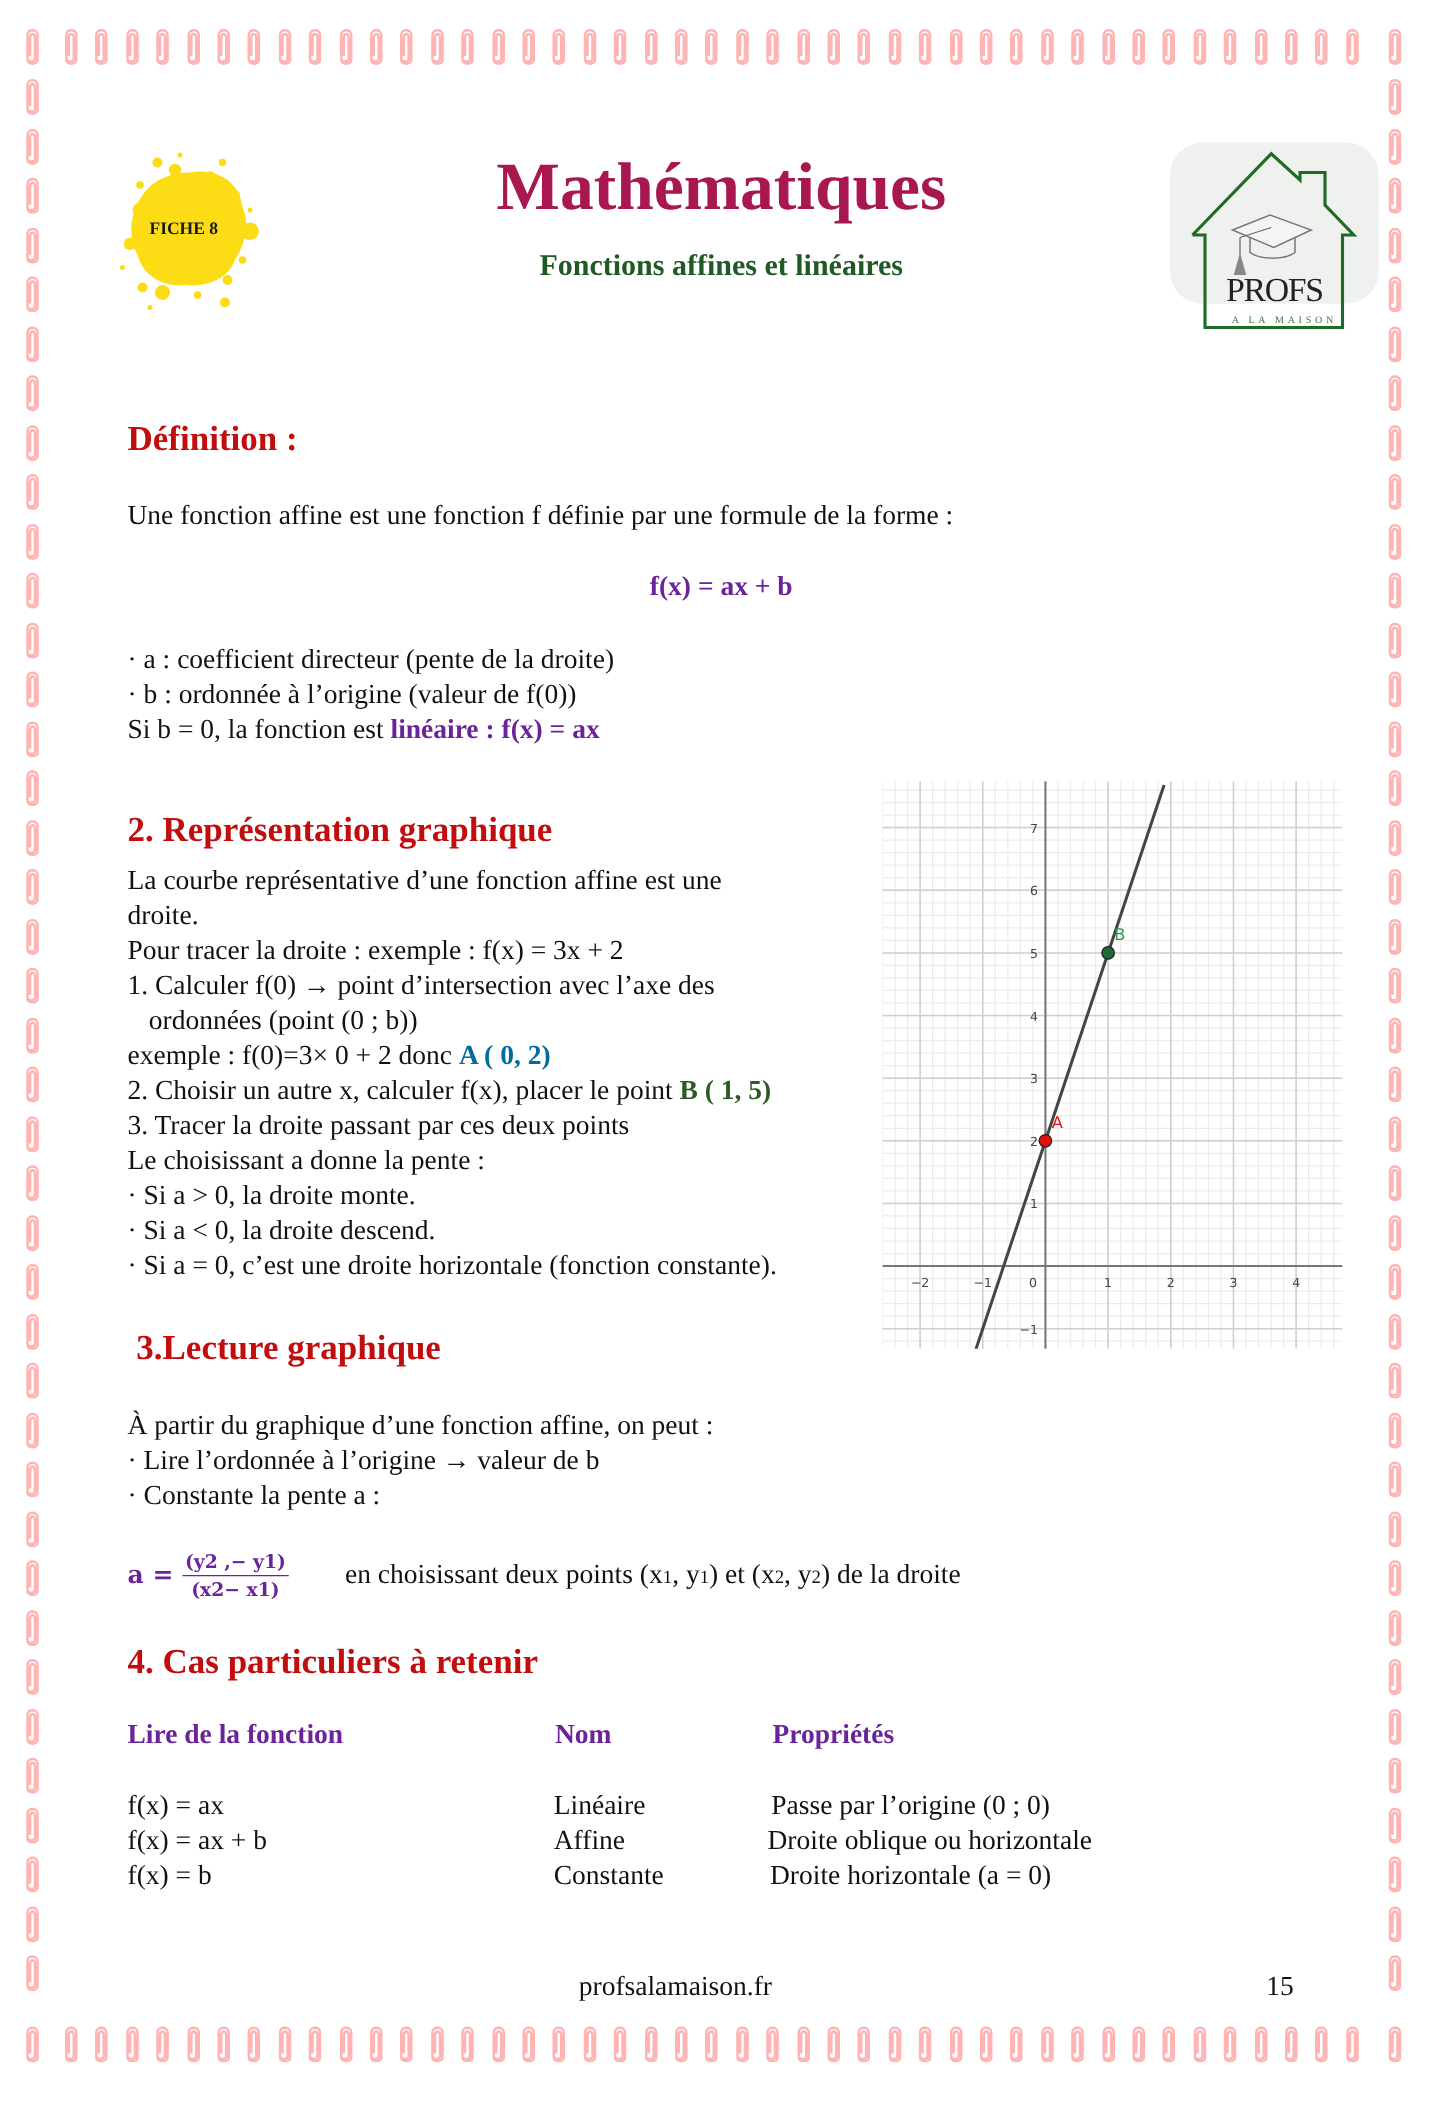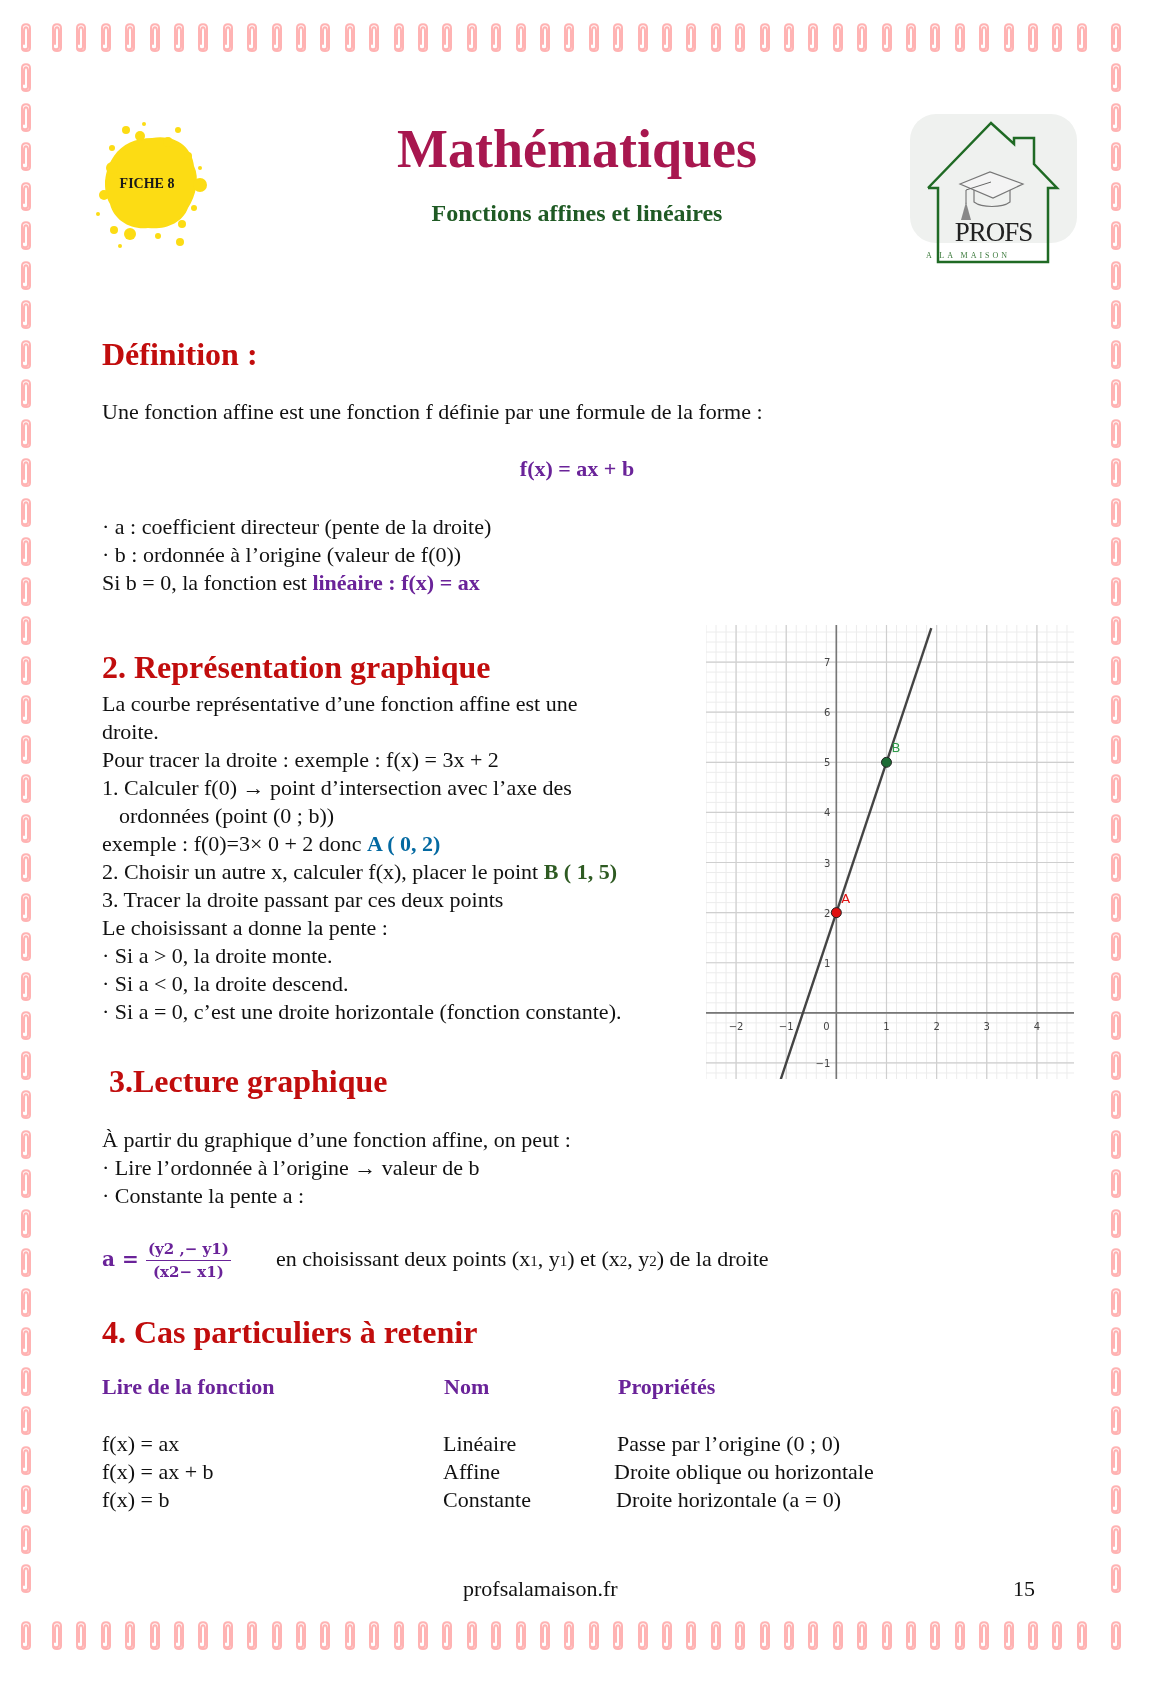--- a/index.html
+++ b/index.html
@@ -10,25 +10,25 @@
   .clip { position: absolute; width: 12px; height: 30px; }
 
   .abs { position: absolute; white-space: nowrap; }
 
   .fiche-badge { position: absolute; left: 82px; top: 118px; width: 140px; height: 132px; }
   .fiche-label { position: absolute; left: 0; top: 0; width: 100%; height: 100%; display: flex; align-items: center; justify-content: center; font-weight: bold; font-size: 14px; color: #1a1a1a; padding-right: 10px; }
 
   .main-title { left: 0; width: 1154px; top: 118px; text-align: center; font-size: 54px; font-weight: bold; color: #a8174f; padding-left: 0; }
   .subtitle { left: 0; width: 1154px; top: 200px; text-align: center; font-size: 24px; font-weight: bold; color: #1f5a24; }
 
-  .logo { position: absolute; left: 910px; top: 114px; width: 167px; height: 129px; background: #eff1ef; border-radius: 26px; }
+  .logo { position: absolute; left: 936px; top: 114px; width: 167px; height: 129px; background: #eff1ef; border-radius: 26px; }
   .logo-word { position: absolute; left: 0; width: 100%; top: 103px; text-align: center; font-size: 27px; color: #222; letter-spacing: -1px; }
-  .logo-sub { position: absolute; left: 0; width: 100%; top: 137px; text-align: left; font-size: 8px; color: #3c7a3c; letter-spacing: 3px; padding-left: 16px; }
-
-  .section-title { font-size: 32px; font-weight: bold; color: #c10d0d; }
+  .logo-sub { position: absolute; left: 0; width: 100%; top: 137px; text-align: center; font-size: 8px; color: #3c7a3c; letter-spacing: 3px; padding-left: 16px; }
+
+  .section-title { font-size: 28px; font-weight: bold; color: #c10d0d; }
   .body-text { font-size: 22px; line-height: 28px; color: #111; }
   .purple-b { color: #6a2399; font-weight: bold; }
   .red-b { color: #0369a1; font-weight: bold; }
   .green-b { color: #2e5a22; font-weight: bold; }
 
   .graph { position: absolute; left: 706px; top: 625px; width: 368px; height: 454px; }
 
   .fraction { position: absolute; left: 146px; top: 1240px; display: flex; flex-direction: column; align-items: center; color: #6a2399; font-weight: bold; font-size: 15px; font-family: "DejaVu Serif", serif; }
   .fraction .num { padding: 0 2px 2px; border-bottom: 1.5px solid #6a2399; }
   .fraction .den { padding-top: 2px; }

